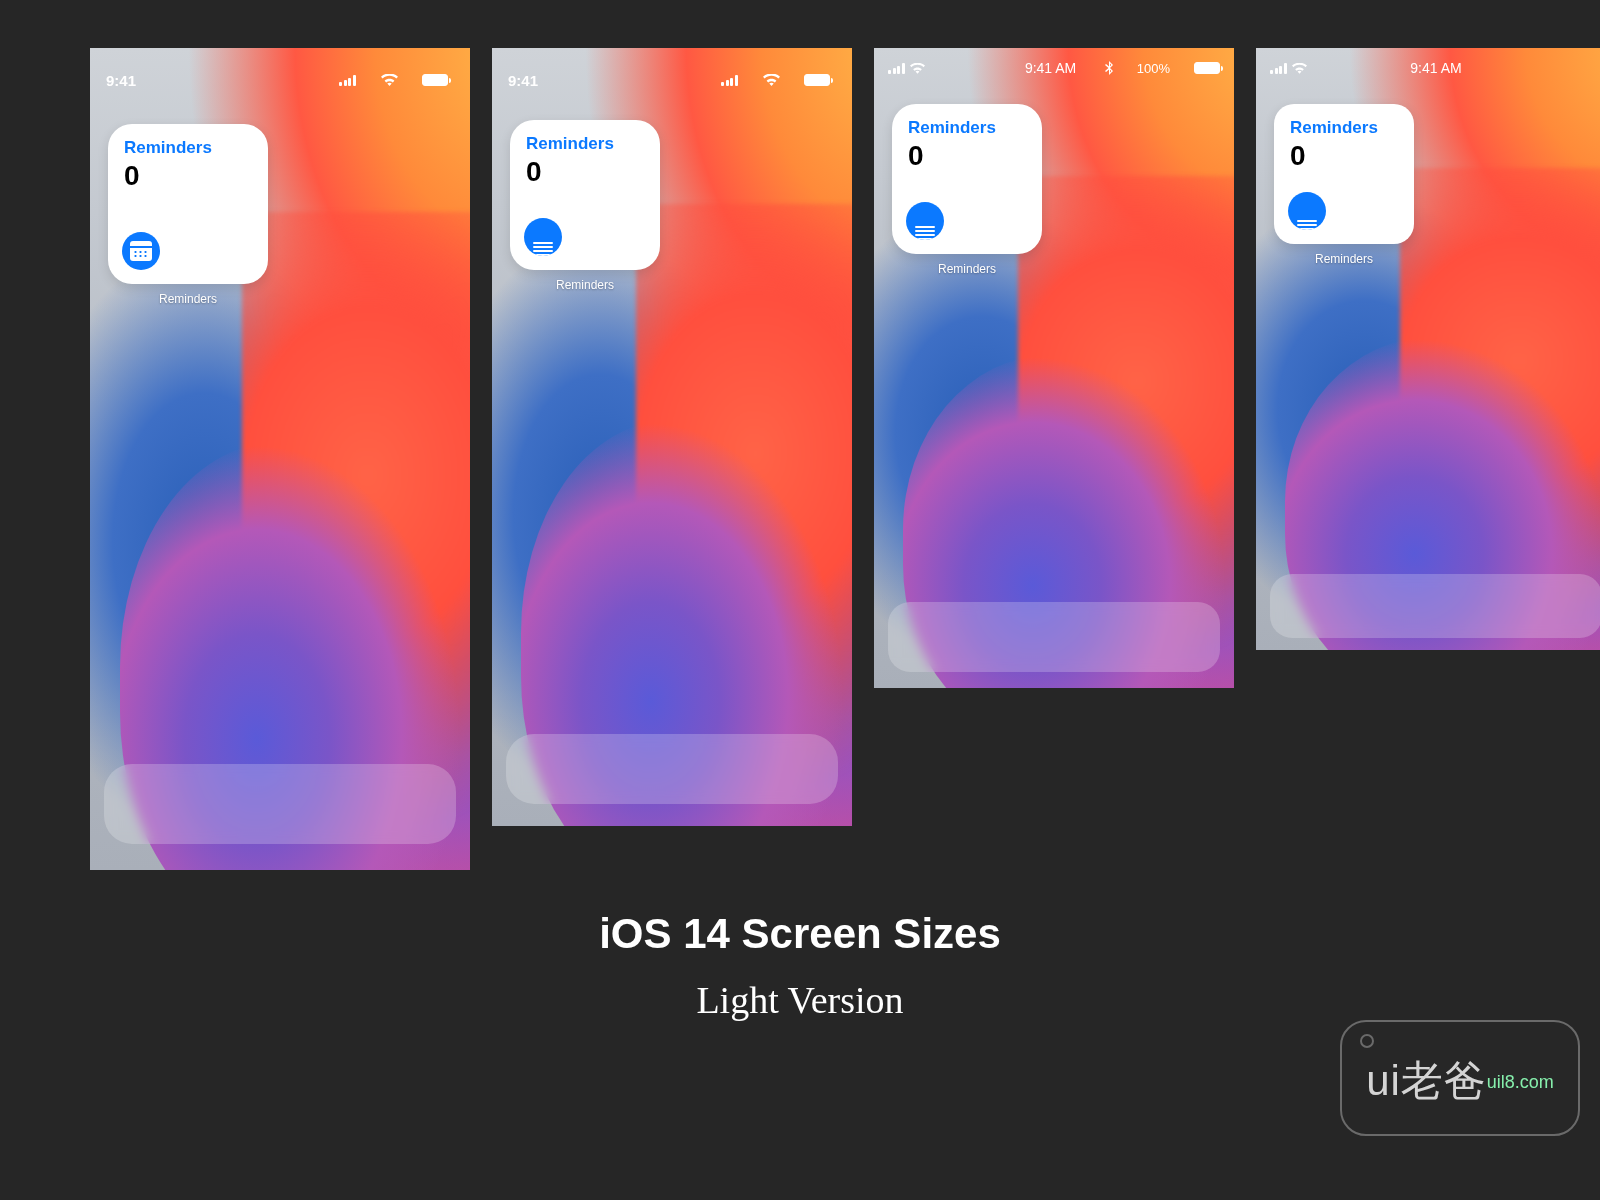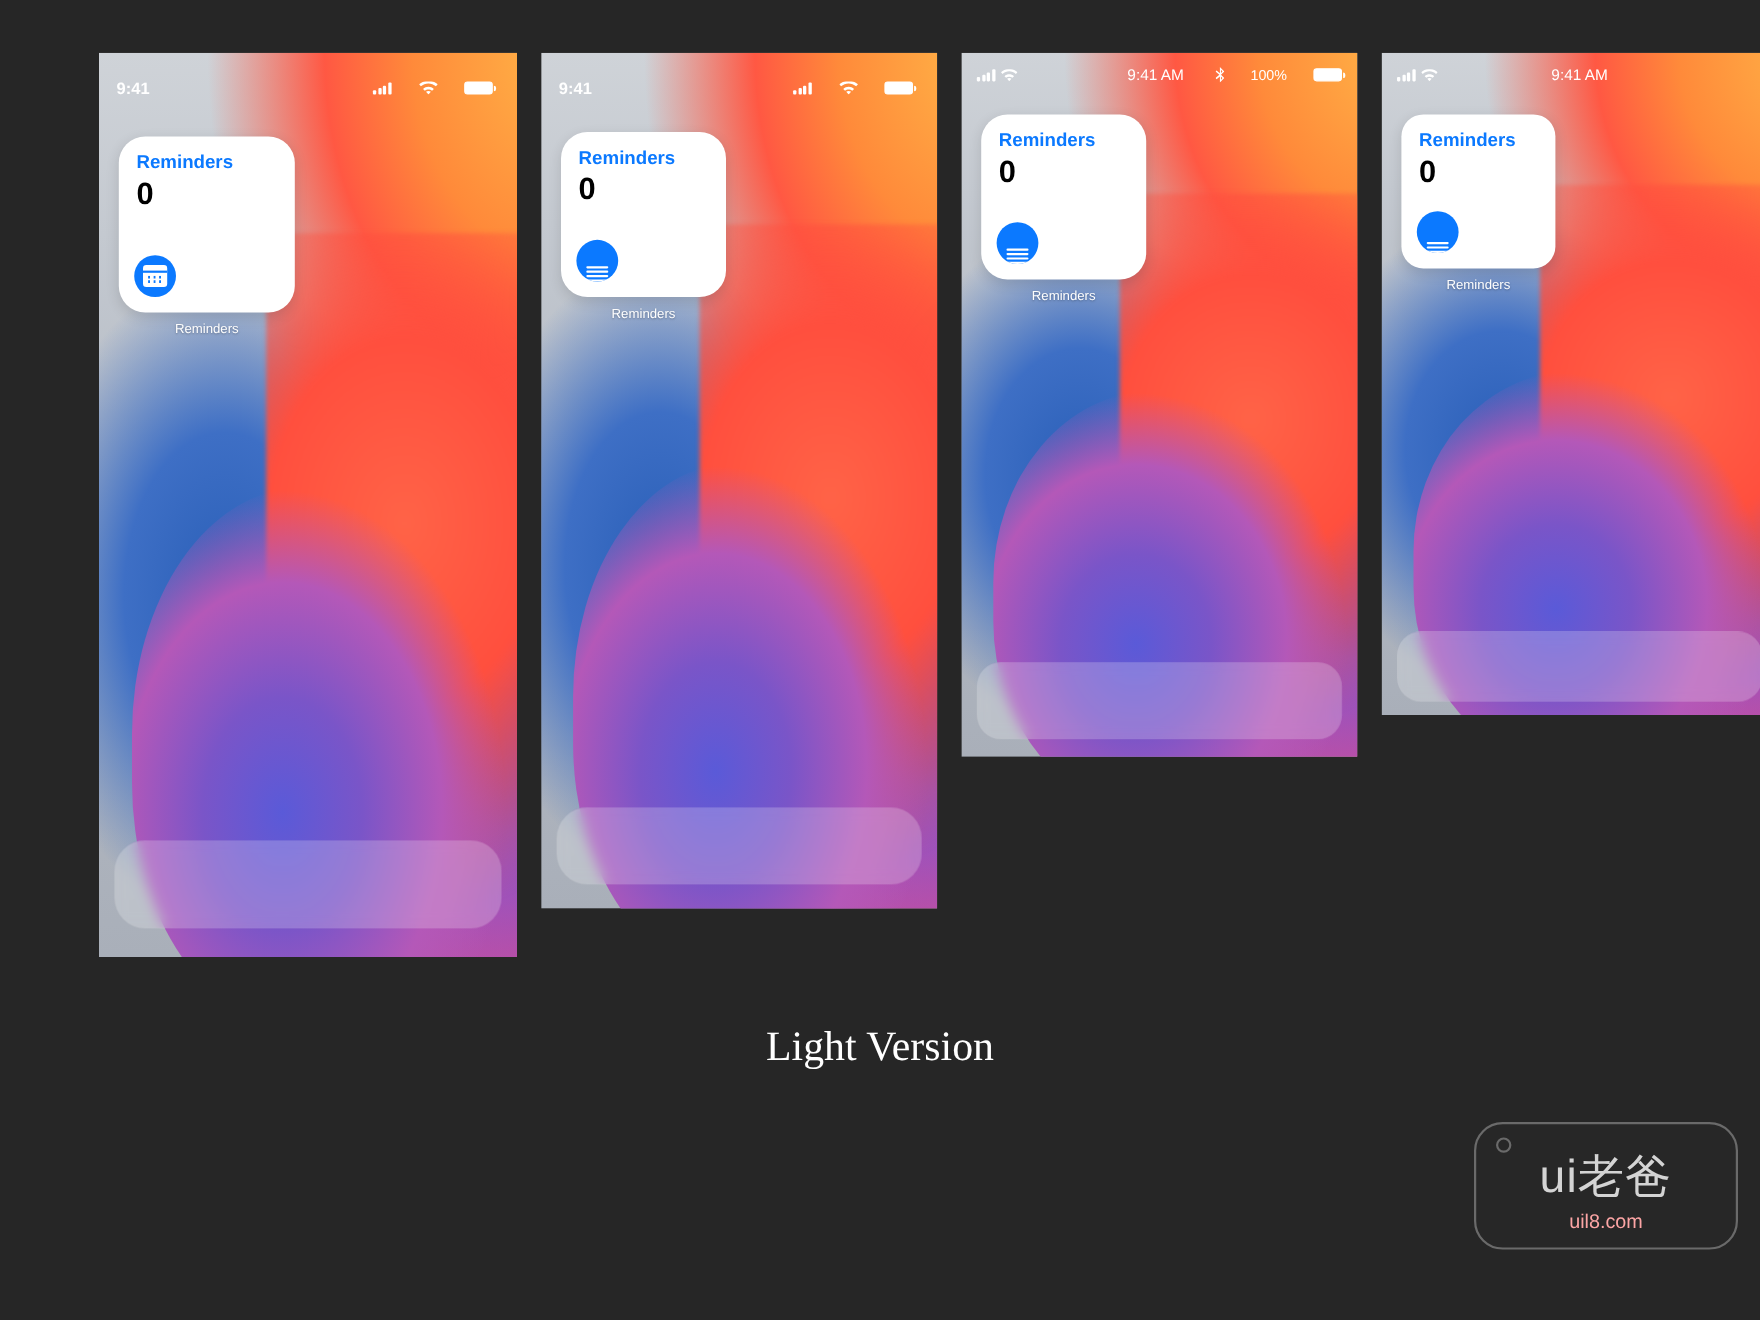--- a/index.html
+++ b/index.html
@@ -222,42 +222,42 @@
 
 .watermark {
   position: absolute;
   right: 20px;
   bottom: 64px;
   width: 240px;
   height: 116px;
   border: 2px solid #6a6a6a;
   border-radius: 26px;
   display: flex;
-  flex-direction: column;
+  flex-direction: row;
   align-items: center;
   justify-content: center;
   background: rgba(40,40,40,0.5);
   padding-top: 6px;
 }
 .watermark::before {
   content: '';
   position: absolute;
   top: 12px; left: 18px;
   width: 10px; height: 10px;
   border: 2px solid #6a6a6a;
   border-radius: 50%;
 }
 .watermark .wm-main {
   color: #d4d4d4;
   font-size: 42px;
   font-weight: 400;
   letter-spacing: 1px;
 }
 .watermark .wm-sub {
-  color: #fca5a5;
+  color: #86efac;
   font-size: 18px;
   font-weight: 400;
   margin-top: 2px;
 }
 </style>
 </head>
 <body>
 
 <div class="phones-row">
 
@@ -415,19 +415,20 @@
         </div>
       </div>
       <div class="widget-label">Reminders</div>
     </div>
     <div class="dock"></div>
   </div>
 
 </div>
 
 <div class="caption">
+  <div class="line1">iOS 14 Screen Sizes</div>
   <div class="line2">Light Version</div>
 </div>
 
 <div class="watermark">
   <div class="wm-main">ui老爸</div>
   <div class="wm-sub">uil8.com</div>
 </div>
 
 </body></html>

